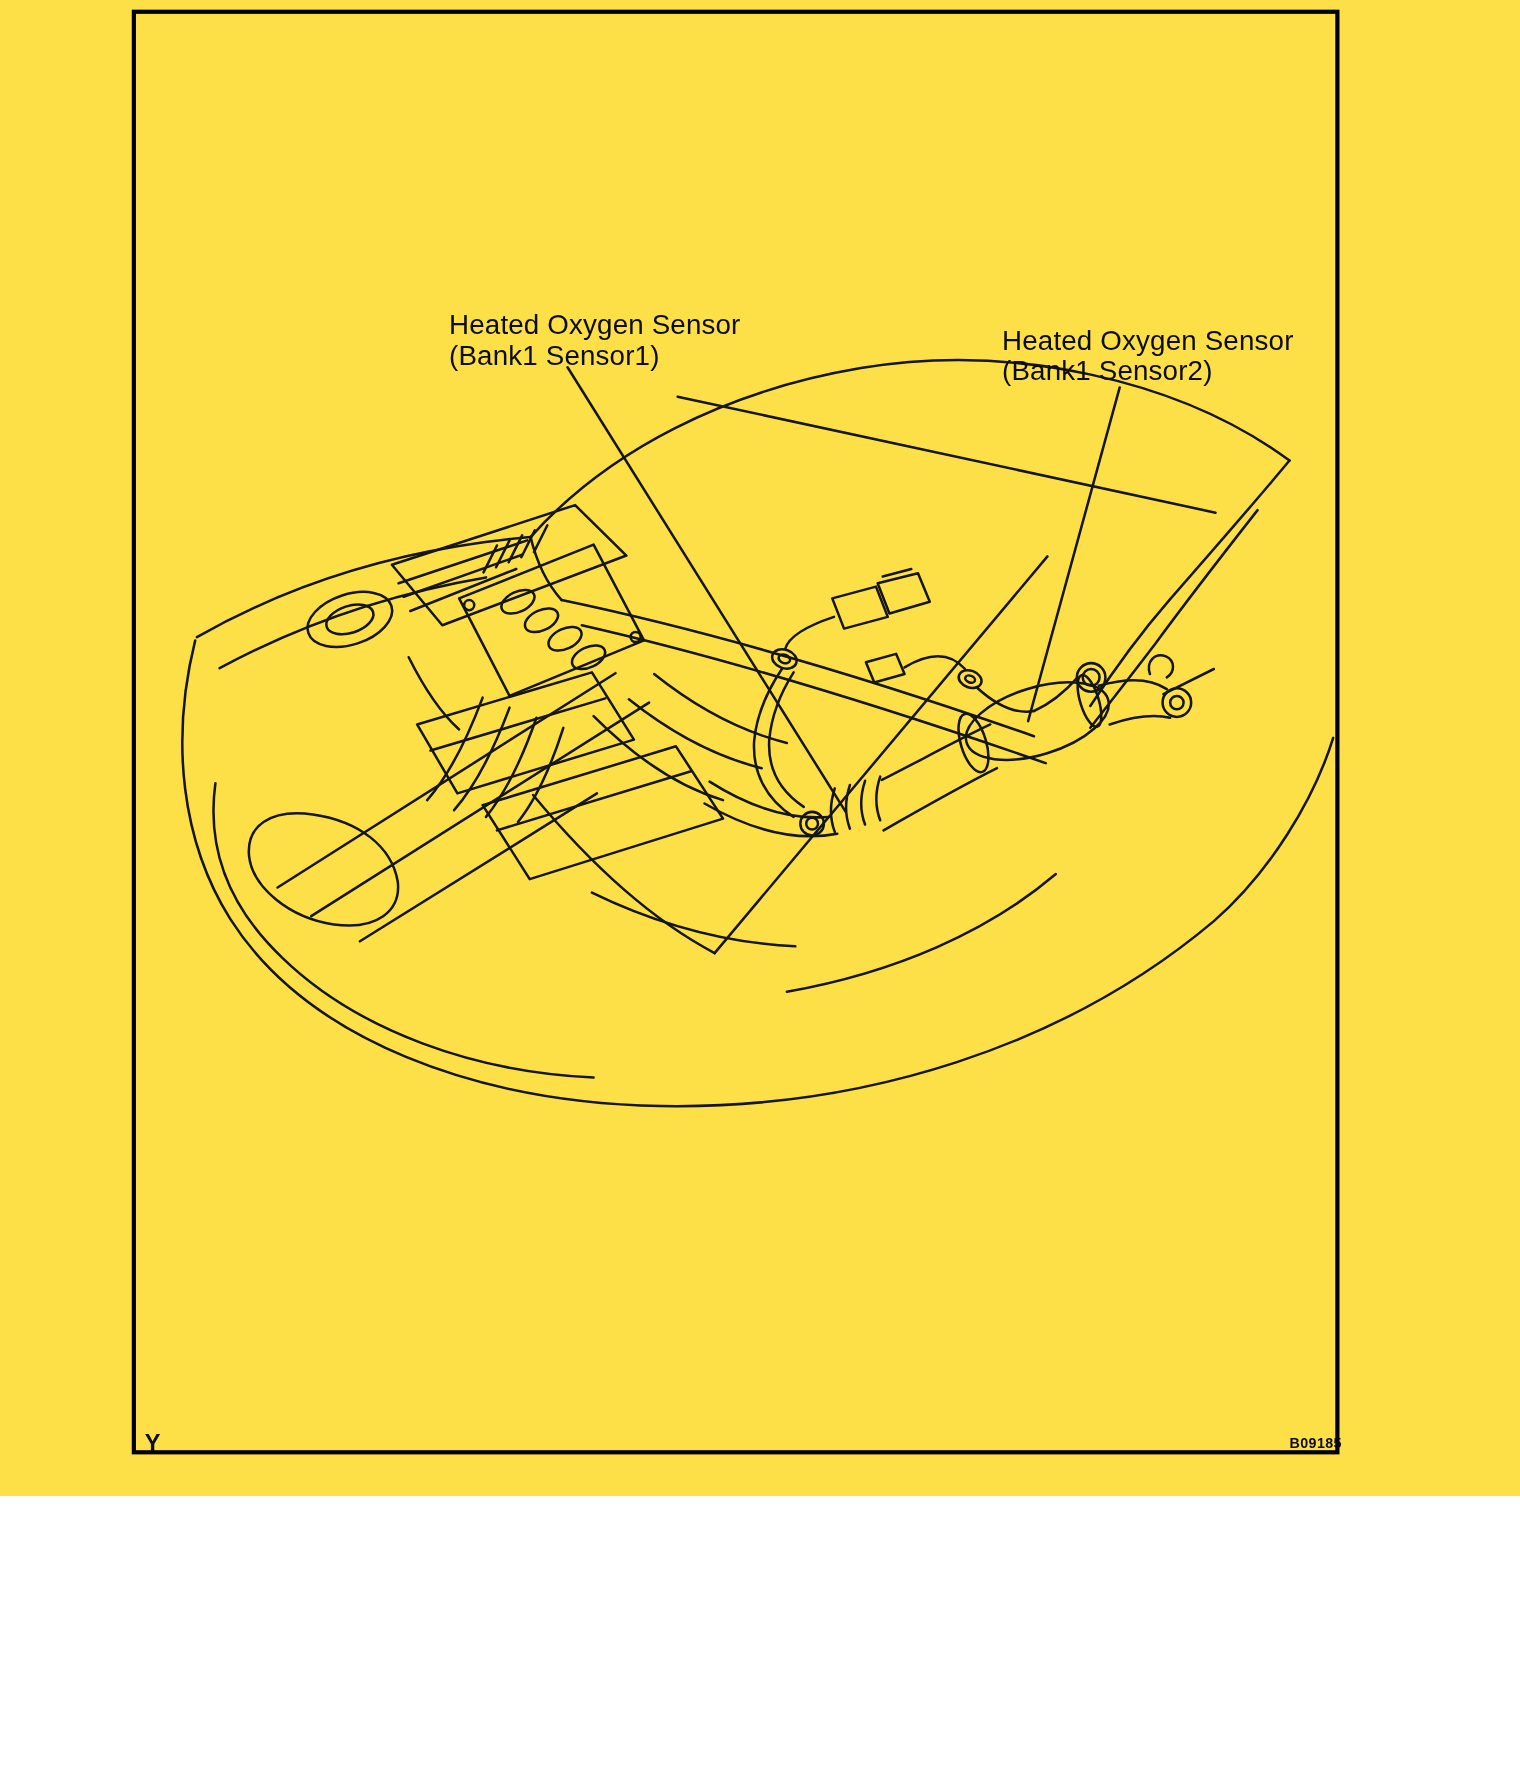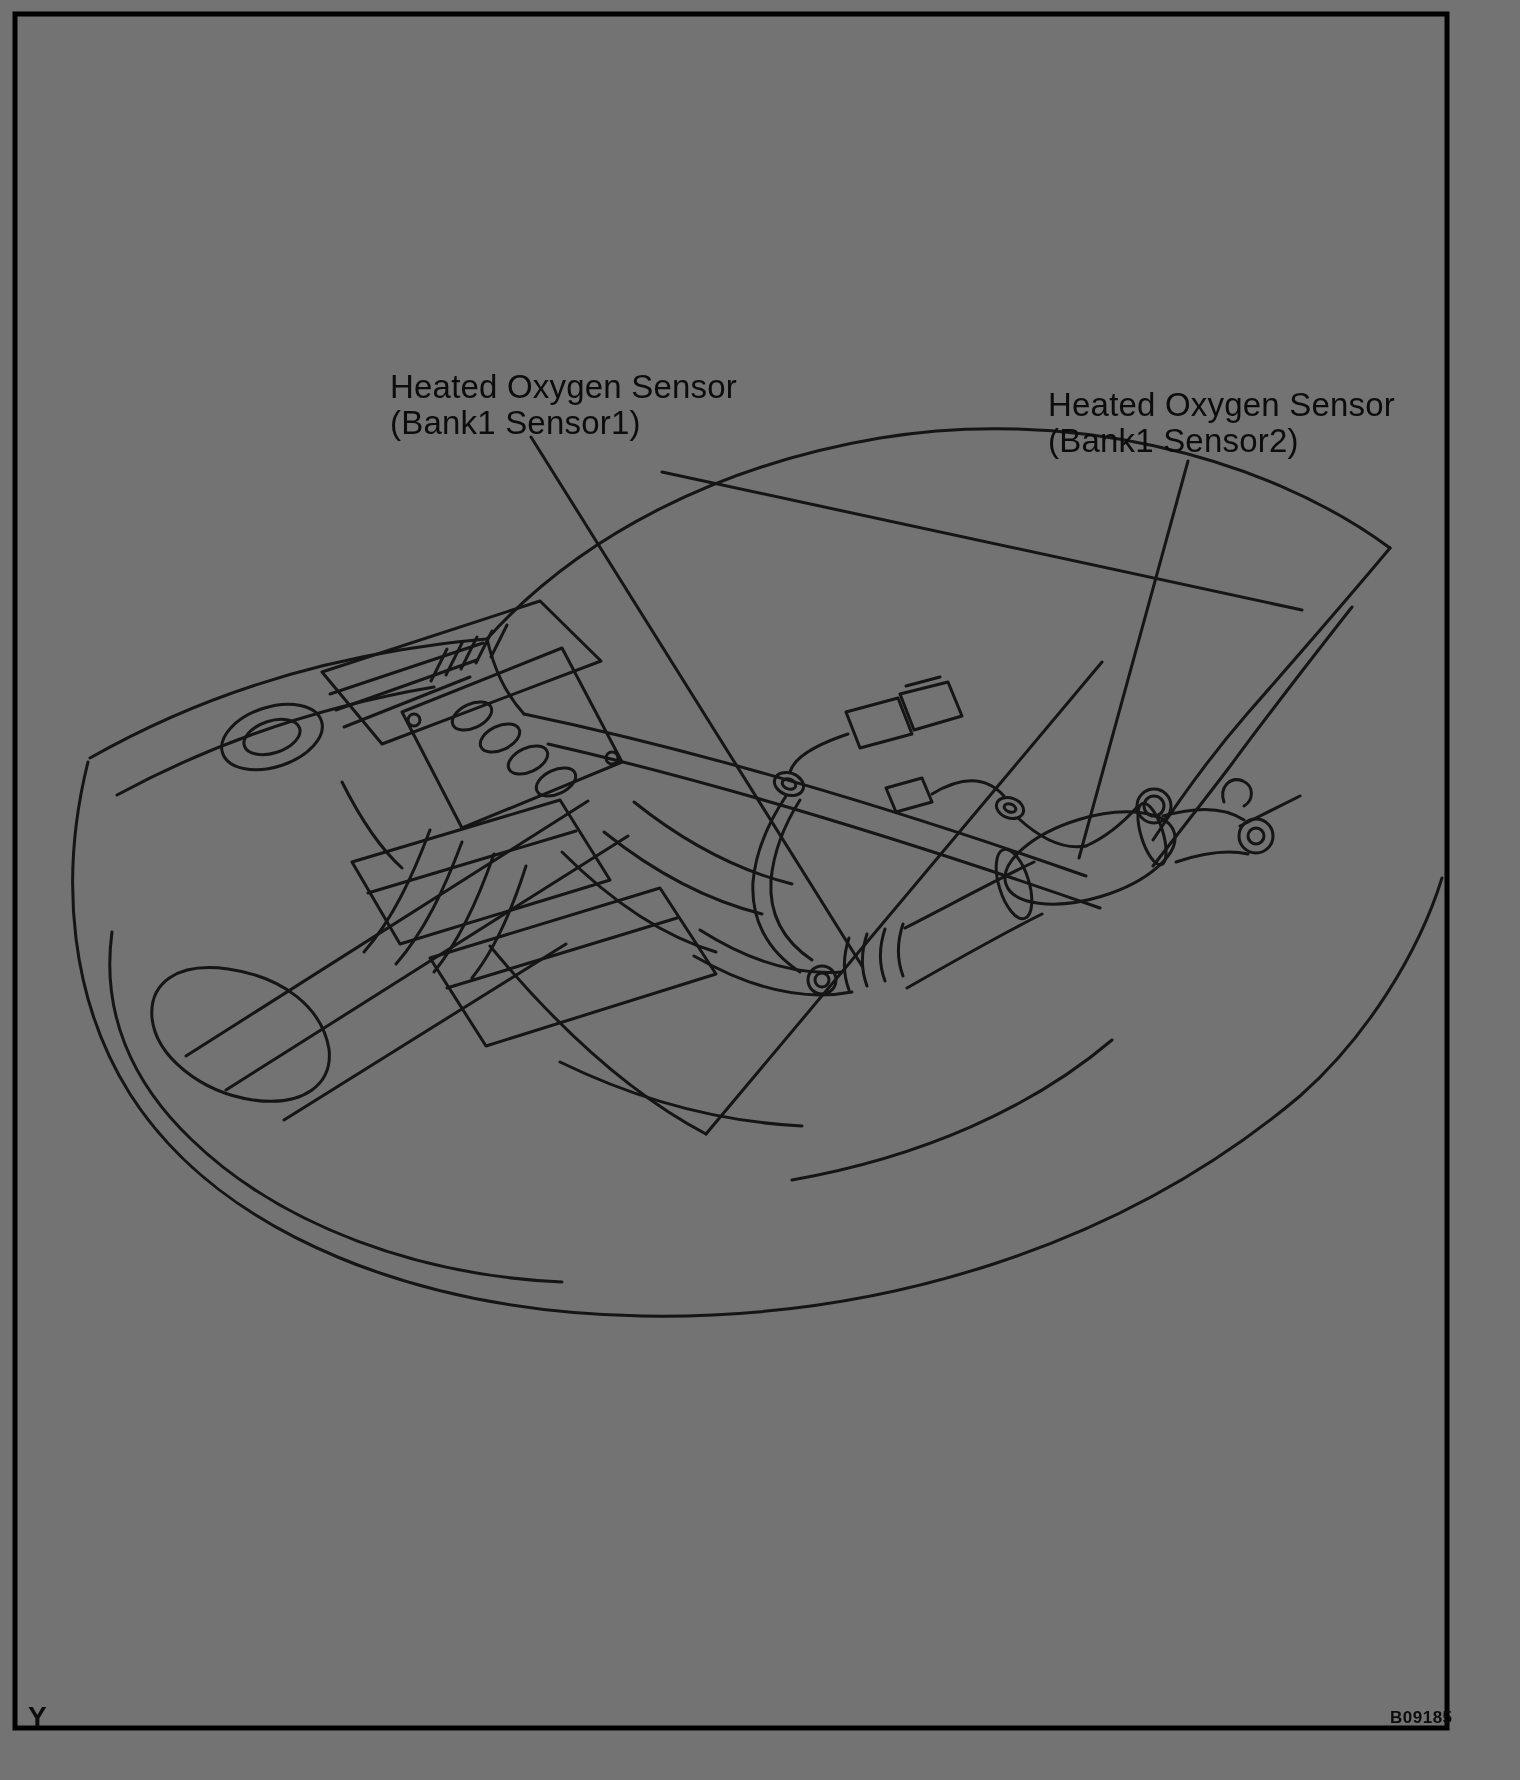--- a/index.html
+++ b/index.html
@@ -1,16 +1,16 @@
 <!DOCTYPE html>
 <html><head>
 <meta charset="utf-8">
 <style>
   html,body{margin:0;padding:0;background:#ffffff;}
-  .page{position:relative;width:1520px;height:1780px;background:#737373;overflow:hidden;}
+  .page{position:relative;width:1520px;height:1496px;background:#fde047;overflow:hidden;}
   svg{position:absolute;left:0;top:0;width:100%;height:100%;}
   .frame{fill:none;stroke:#000000;stroke-width:5;}
   .art path,.art ellipse,.art circle,.art line{
     fill:none;stroke:#151515;stroke-width:3;stroke-linecap:round;stroke-linejoin:round;
   }
   .leaders path{fill:none;stroke:#151515;stroke-width:3;stroke-linecap:round;}
   text{font-family:"Liberation Sans","DejaVu Sans",sans-serif;fill:#0c0c0c;}
   .callout{font-size:33px;letter-spacing:0.2px;}
   .mark-y{font-size:28px;font-weight:700;}
   .fig-code{font-size:17px;font-weight:700;letter-spacing:0.5px;}

